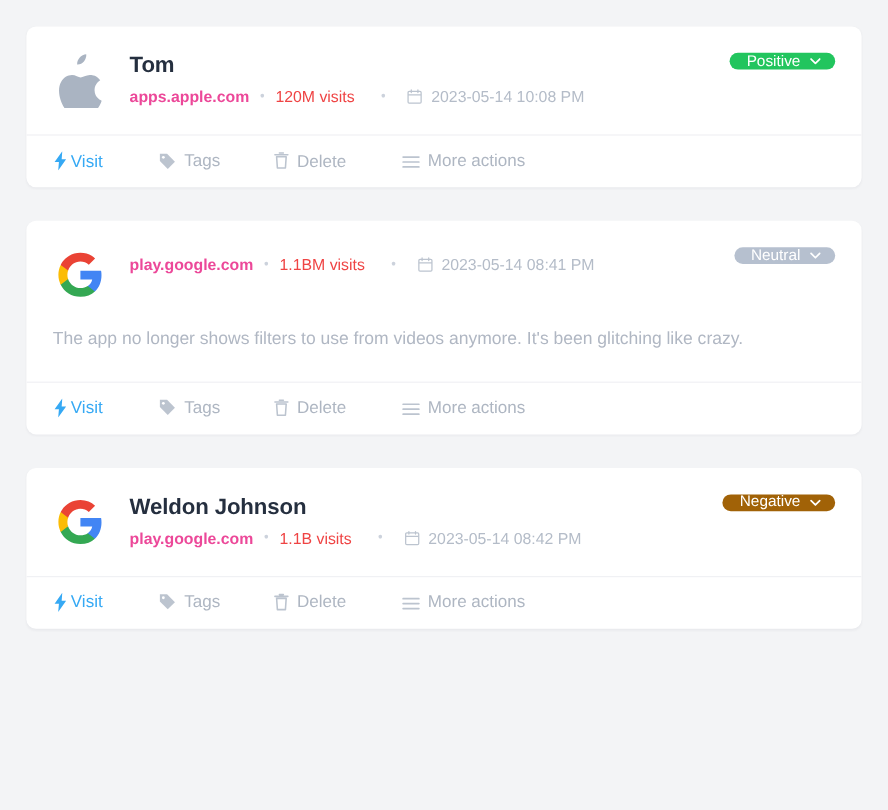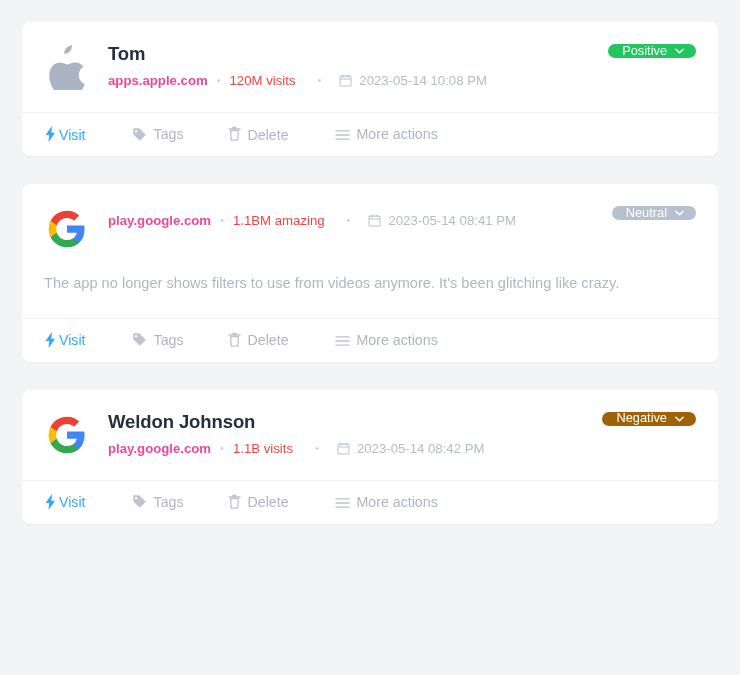--- a/index.html
+++ b/index.html
@@ -258,21 +258,21 @@
             <path fill="#4285f4" d="M45.1 24.5c0-1.6-.1-3.1-.4-4.6H24v8.7h11.8c-.5 2.7-2.1 5-4.4 6.6v5.5h7.1c4.2-3.8 6.6-9.5 6.6-16.2z"></path>
             <path fill="#34a853" d="M24 46c6 0 11-2 14.5-5.3l-7.1-5.5c-2 1.3-4.5 2.1-7.4 2.1-5.7 0-10.6-3.9-12.3-9.1H4.3v5.7C7.8 41 15.3 46 24 46z"></path>
             <path fill="#fbbc05" d="M11.7 28.2c-.5-1.3-.7-2.7-.7-4.2s.3-2.9.7-4.2v-5.7H4.3C2.8 17.1 2 20.4 2 24s.8 6.9 2.3 9.9l7.4-5.7z"></path>
             <path fill="#ea4335" d="M24 10.7c3.2 0 6.1 1.1 8.4 3.3l6.3-6.3C34.9 4.1 30 2 24 2 15.3 2 7.8 7 4.3 14.1l7.4 5.7c1.7-5.2 6.6-9.1 12.3-9.1z"></path>
           </svg>
         </div>
         <div class="identity">
           <div class="meta-row">
             <span class="meta-site">play.google.com</span>
             <span class="meta-dot">•</span>
-            <span class="meta-visits">1.1BM amazing</span>
+            <span class="meta-visits">1.1BM visits</span>
             <span class="meta-dot wide">•</span>
             <span class="meta-date">
               <span class="cal-icon">
                 <svg width="13" height="13" viewBox="0 0 16 16" aria-hidden="true">
                   <rect x="1.3" y="2.6" width="13.4" height="12.1" rx="1.2" fill="none" stroke="#bcc4cf" stroke-width="1.3"></rect>
                   <path d="M1.3 6.2h13.4" stroke="#bcc4cf" stroke-width="1.3"></path>
                   <path d="M4.6 1.2v2.6M11.4 1.2v2.6" stroke="#bcc4cf" stroke-width="1.3" stroke-linecap="round"></path>
                 </svg>
               </span>
               <span>2023-05-14 08:41 PM</span>

